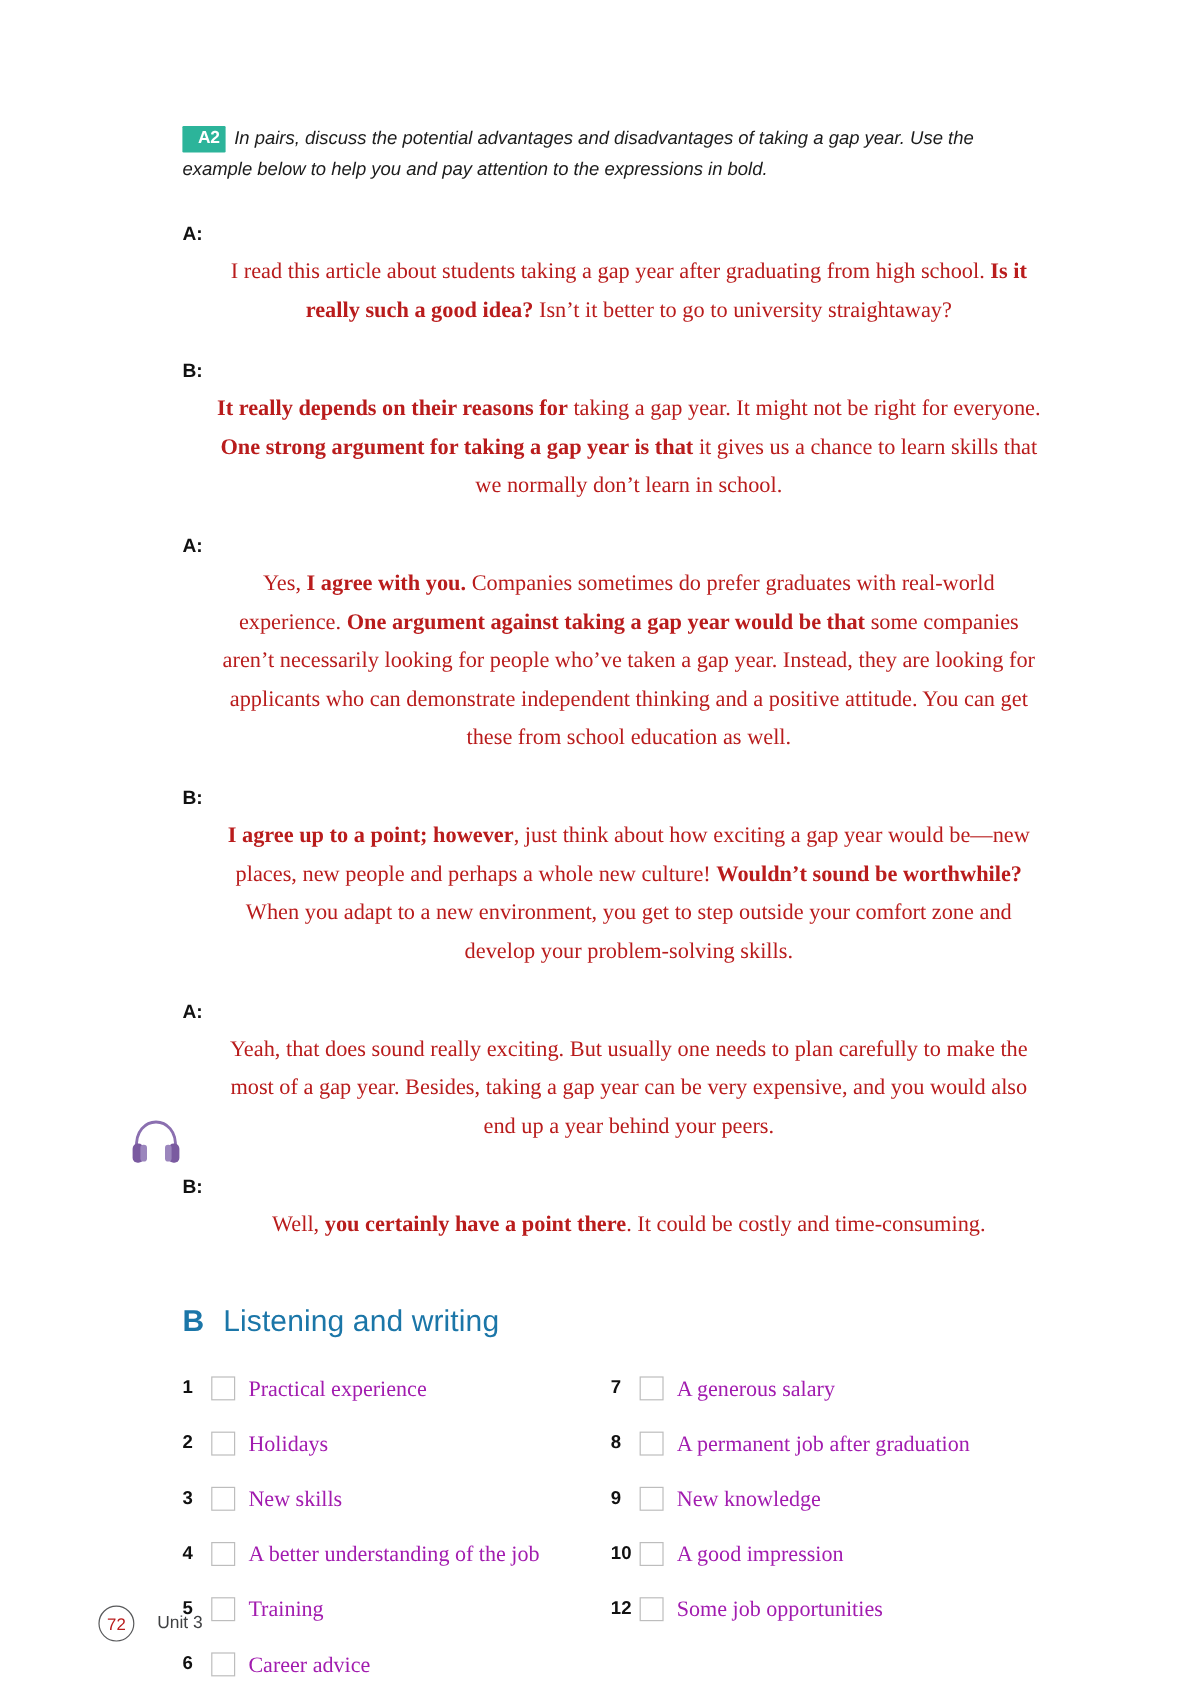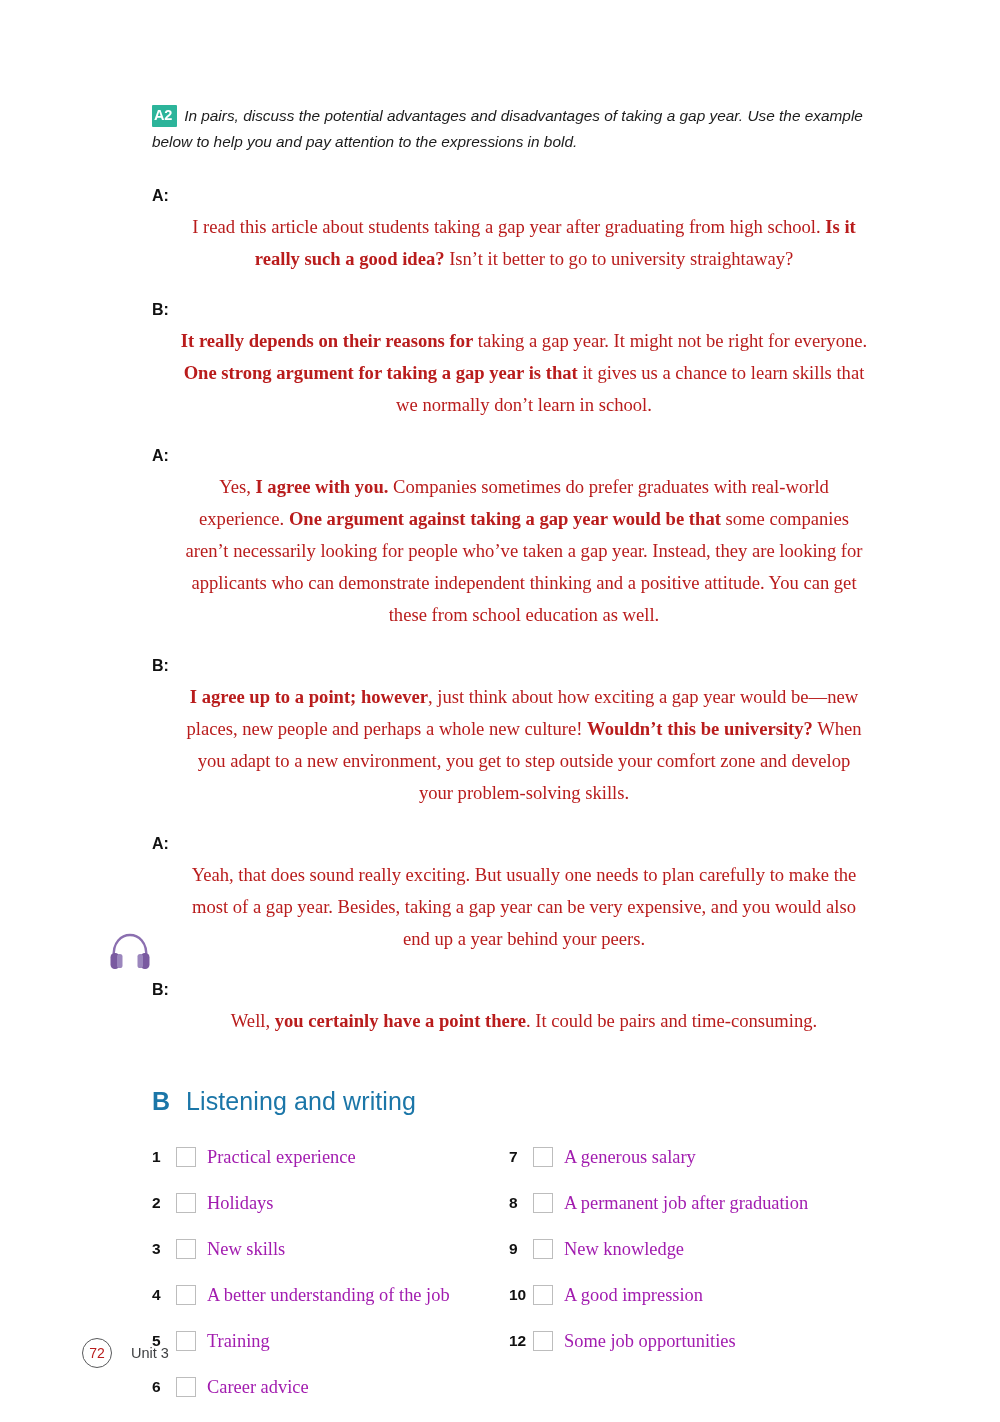--- a/index.html
+++ b/index.html
@@ -45,21 +45,21 @@
   }
   .badge {
     display: inline-block;
     background: #2cb49a;
     color: #ffffff;
     font-family: "Liberation Sans", sans-serif;
     font-style: normal;
     font-weight: bold;
     font-size: 14.5px;
     line-height: 19px;
-    padding: 1px 5px 2px 2px;
+    padding: 1px 5px 2px 13px;
     border-radius: 1px;
     margin-right: 7px;
     position: relative;
     top: -1px;
     letter-spacing: -0.2px;
   }
   .instruction-text { font-style: italic; }
 
   
   .dialogue {
@@ -213,29 +213,29 @@
         <div class="turn">
           <div class="speaker">B:</div>
           <div class="turn-text"><b>It really depends on their reasons for</b><span> taking a gap year. It might not be right for everyone. </span><b>One strong argument for taking a gap year is that</b><span> it gives us a chance to learn skills that we normally don’t learn in school.</span></div>
         </div>
         <div class="turn">
           <div class="speaker">A:</div>
           <div class="turn-text"><span>Yes, </span><b>I agree with you.</b><span> Companies sometimes do prefer graduates with real-world experience. </span><b>One argument against taking a gap year would be that</b><span> some companies aren’t necessarily looking for people who’ve taken a gap year. Instead, they are looking for applicants who can demonstrate independent thinking and a positive attitude. You can get these from school education as well.</span></div>
         </div>
         <div class="turn">
           <div class="speaker">B:</div>
-          <div class="turn-text"><b>I agree up to a point; however</b><span>, just think about how exciting a gap year would be—new places, new people and perhaps a whole new culture! </span><b>Wouldn’t this be university?</b><span> When you adapt to a new environment, you get to step outside your comfort zone and develop your problem-solving skills.</span></div>
+          <div class="turn-text"><b>I agree up to a point; however</b><span>, just think about how exciting a gap year would be—new places, new people and perhaps a whole new culture! </span><b>Wouldn’t sound be worthwhile?</b><span> When you adapt to a new environment, you get to step outside your comfort zone and develop your problem-solving skills.</span></div>
         </div>
         <div class="turn">
           <div class="speaker">A:</div>
           <div class="turn-text"><span>Yeah, that does sound really exciting. But usually one needs to plan carefully to make the most of a gap year. Besides, taking a gap year can be very expensive, and you would also end up a year behind your peers.</span></div>
         </div>
         <div class="turn">
           <div class="speaker">B:</div>
-          <div class="turn-text"><span>Well, </span><b>you certainly have a point there</b><span>. It could be pairs and time-consuming.</span></div>
+          <div class="turn-text"><span>Well, </span><b>you certainly have a point there</b><span>. It could be costly and time-consuming.</span></div>
         </div>
       </div>
 
     <div class="section-heading">
       <span class="section-letter">B</span>
       <span class="section-title">Listening and writing</span>
     </div>
 
 
     <div class="checklist">

